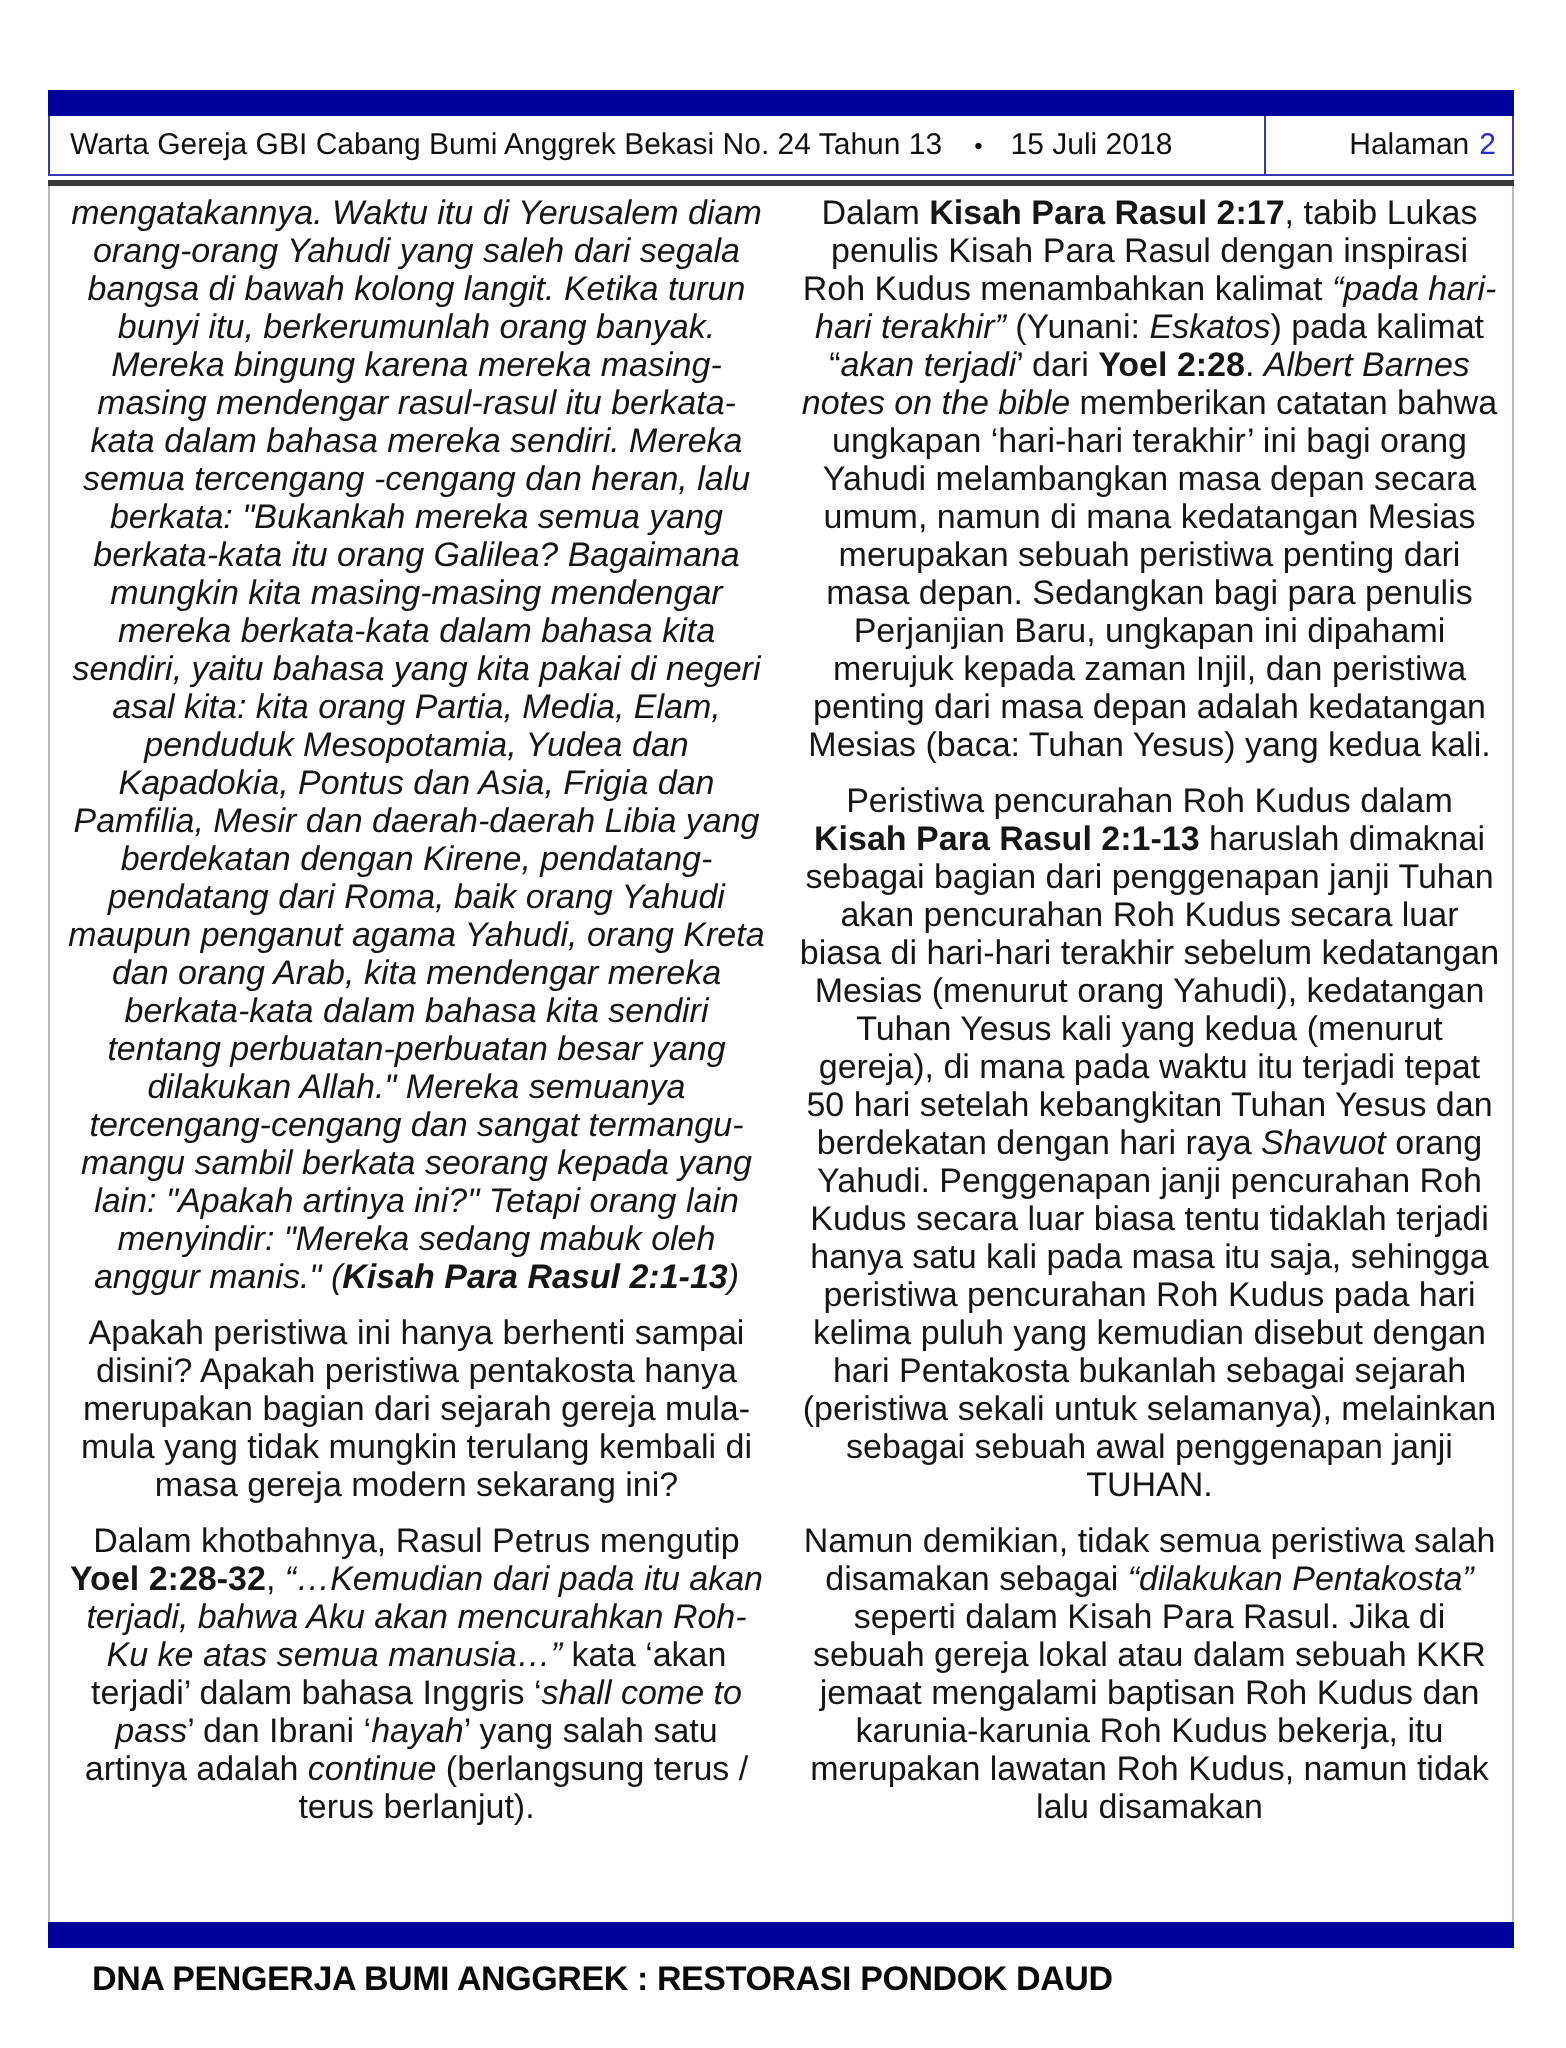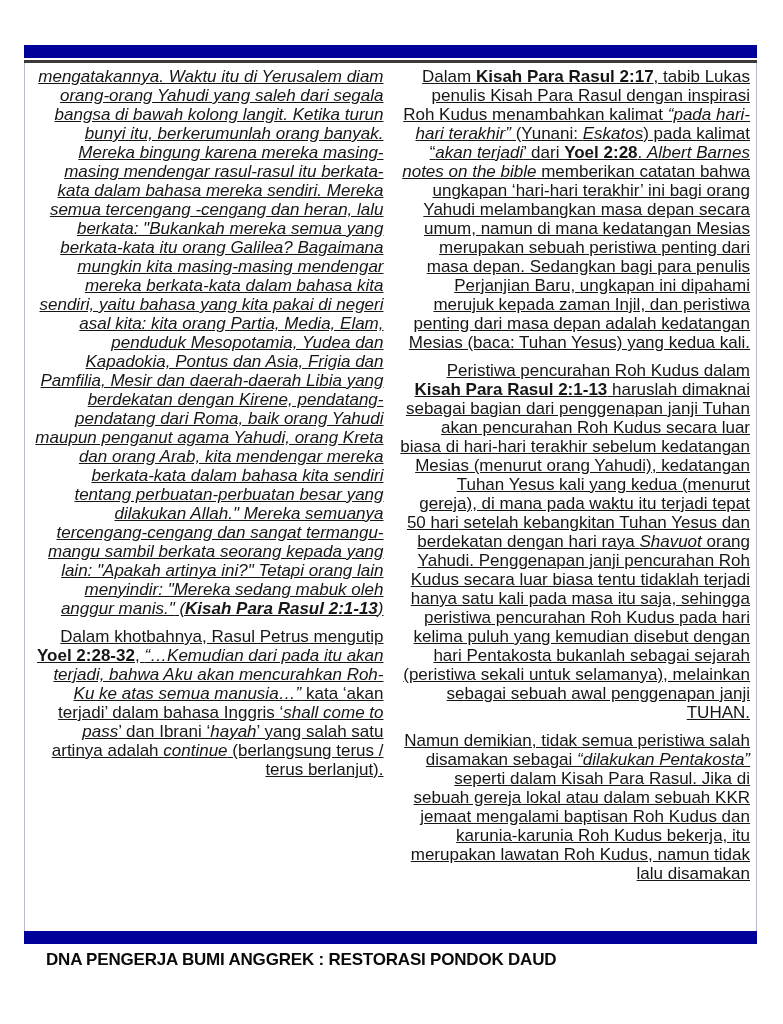--- a/index.html
+++ b/index.html
@@ -20,45 +20,55 @@
     width:124px; height:100%; border-left:1px solid #3a3aad;
     display:flex; align-items:center; justify-content:flex-end;
     padding-right:8px; font-size:15px; color:#111;
   }
   .pgnum { color:#2b2bd5; margin-left:5px; }
   .rule { height:3px; background:#3a3a3a; margin-top:2px; }
   .body-frame {
     border-left:1px solid #b9b9c9; border-right:1px solid #b9b9c9;
     height:868px; display:flex; gap:16px; padding:4px 6px 0 8px;
   }
-  .col { width:50%; font-size:17px; line-height:19px; color:#161616; text-align:right;text-decoration:underline; }
+  .col { width:50%; font-size:17px; line-height:19px; color:#161616; text-align:center; }
   .col p { margin:0 0 9px 0; }
   .i  { font-style:italic; }
   .b  { font-weight:700; }
   .bottombar { height:13px; background:#00009B; margin-top:0; }
   .footer-text {
     margin-top:6px; padding-left:22px;
     font-size:17px; font-weight:700; letter-spacing:-0.2px; color:#0a0a0a;
     white-space:nowrap;
   }
 </style>
 </head>
 <body>
 
 <div class="page">
   <div class="content">
 
     <div class="topbar"></div>
 
+    <div class="header-box">
+      <div class="header-title">
+        <span>Warta Gereja GBI Cabang Bumi Anggrek Bekasi No. 24 Tahun 13</span><span class="bullet">•</span><span>15 Juli 2018</span>
+      </div>
+      <div class="header-page">
+        <span>Halaman</span>
+        <span class="pgnum">2</span>
+      </div>
+    </div>
 
     <div class="rule"></div>
 
     <div class="body-frame">
       <div class="col">
         <p class="i"><span class="i">mengatakannya. Waktu itu di Yerusalem diam orang-orang Yahudi yang saleh dari segala bangsa di bawah kolong langit. Ketika turun bunyi itu, berkerumunlah orang banyak. Mereka bingung karena mereka masing-masing mendengar rasul-rasul itu berkata-kata dalam bahasa mereka sendiri. Mereka semua tercengang -cengang dan heran, lalu berkata: "Bukankah mereka semua yang berkata-kata itu orang Galilea? Bagaimana mungkin kita masing-masing mendengar mereka berkata-kata dalam bahasa kita sendiri, yaitu bahasa yang kita pakai di negeri asal kita: kita orang Partia, Media, Elam, penduduk Mesopotamia, Yudea dan Kapadokia, Pontus dan Asia, Frigia dan Pamfilia, Mesir dan daerah-daerah Libia yang berdekatan dengan Kirene, pendatang-pendatang dari Roma, baik orang Yahudi maupun penganut agama Yahudi, orang Kreta dan orang Arab, kita mendengar mereka berkata-kata dalam bahasa kita sendiri tentang perbuatan-perbuatan besar yang dilakukan Allah." Mereka semuanya tercengang-cengang dan sangat termangu-mangu sambil berkata seorang kepada yang lain: "Apakah artinya ini?" Tetapi orang lain menyindir: "Mereka sedang mabuk oleh anggur manis."</span><span> (</span><span class="b">Kisah Para Rasul 2:1-13</span><span>)</span></p>
+        <p><span>Apakah peristiwa ini hanya berhenti sampai disini? Apakah peristiwa pentakosta hanya merupakan bagian dari sejarah gereja mula-mula yang tidak mungkin terulang kembali di masa gereja modern sekarang ini?</span></p>
         <p><span>Dalam khotbahnya, Rasul Petrus mengutip </span><span class="b">Yoel 2:28-32</span><span>, </span><span class="i">“…Kemudian dari pada itu akan terjadi, bahwa Aku akan mencurahkan Roh-Ku ke atas semua manusia…”</span><span> kata ‘akan terjadi’ dalam bahasa Inggris ‘</span><span class="i">shall come to pass</span><span>’ dan Ibrani ‘</span><span class="i">hayah</span><span>’ yang salah satu artinya adalah </span><span class="i">continue</span><span> (berlangsung terus / terus berlanjut).</span></p>
       </div>
       <div class="col">
         <p><span>Dalam </span><span class="b">Kisah Para Rasul 2:17</span><span>, tabib Lukas penulis Kisah Para Rasul dengan inspirasi Roh Kudus menambahkan kalimat </span><span class="i">“pada hari-hari terakhir”</span><span> (Yunani: </span><span class="i">Eskatos</span><span>) pada kalimat “</span><span class="i">akan terjadi</span><span>’ dari </span><span class="b">Yoel 2:28</span><span>. </span><span class="i">Albert Barnes notes on the bible</span><span> memberikan catatan bahwa ungkapan ‘hari-hari terakhir’ ini bagi orang Yahudi melambangkan masa depan secara umum, namun di mana kedatangan Mesias merupakan sebuah peristiwa penting dari masa depan. Sedangkan bagi para penulis Perjanjian Baru, ungkapan ini dipahami merujuk kepada zaman Injil, dan peristiwa penting dari masa depan adalah kedatangan Mesias (baca: Tuhan Yesus) yang kedua kali.</span></p>
         <p><span>Peristiwa pencurahan Roh Kudus dalam </span><span class="b">Kisah Para Rasul 2:1-13</span><span> haruslah dimaknai sebagai bagian dari penggenapan janji Tuhan akan pencurahan Roh Kudus secara luar biasa di hari-hari terakhir sebelum kedatangan Mesias (menurut orang Yahudi), kedatangan Tuhan Yesus kali yang kedua (menurut gereja), di mana pada waktu itu terjadi tepat 50 hari setelah kebangkitan Tuhan Yesus dan berdekatan dengan hari raya </span><span class="i">Shavuot</span><span> orang Yahudi. Penggenapan janji pencurahan Roh Kudus secara luar biasa tentu tidaklah terjadi hanya satu kali pada masa itu saja, sehingga peristiwa pencurahan Roh Kudus pada hari kelima puluh yang kemudian disebut dengan hari Pentakosta bukanlah sebagai sejarah (peristiwa sekali untuk selamanya), melainkan sebagai sebuah awal penggenapan janji TUHAN.</span></p>
         <p><span>Namun demikian, tidak semua peristiwa salah disamakan sebagai </span><span class="i">“dilakukan Pentakosta”</span><span> seperti dalam Kisah Para Rasul. Jika di sebuah gereja lokal atau dalam sebuah KKR jemaat mengalami baptisan Roh Kudus dan karunia-karunia Roh Kudus bekerja, itu merupakan lawatan Roh Kudus, namun tidak lalu disamakan</span></p>
       </div>
     </div>
 
     <div class="bottombar"></div>

